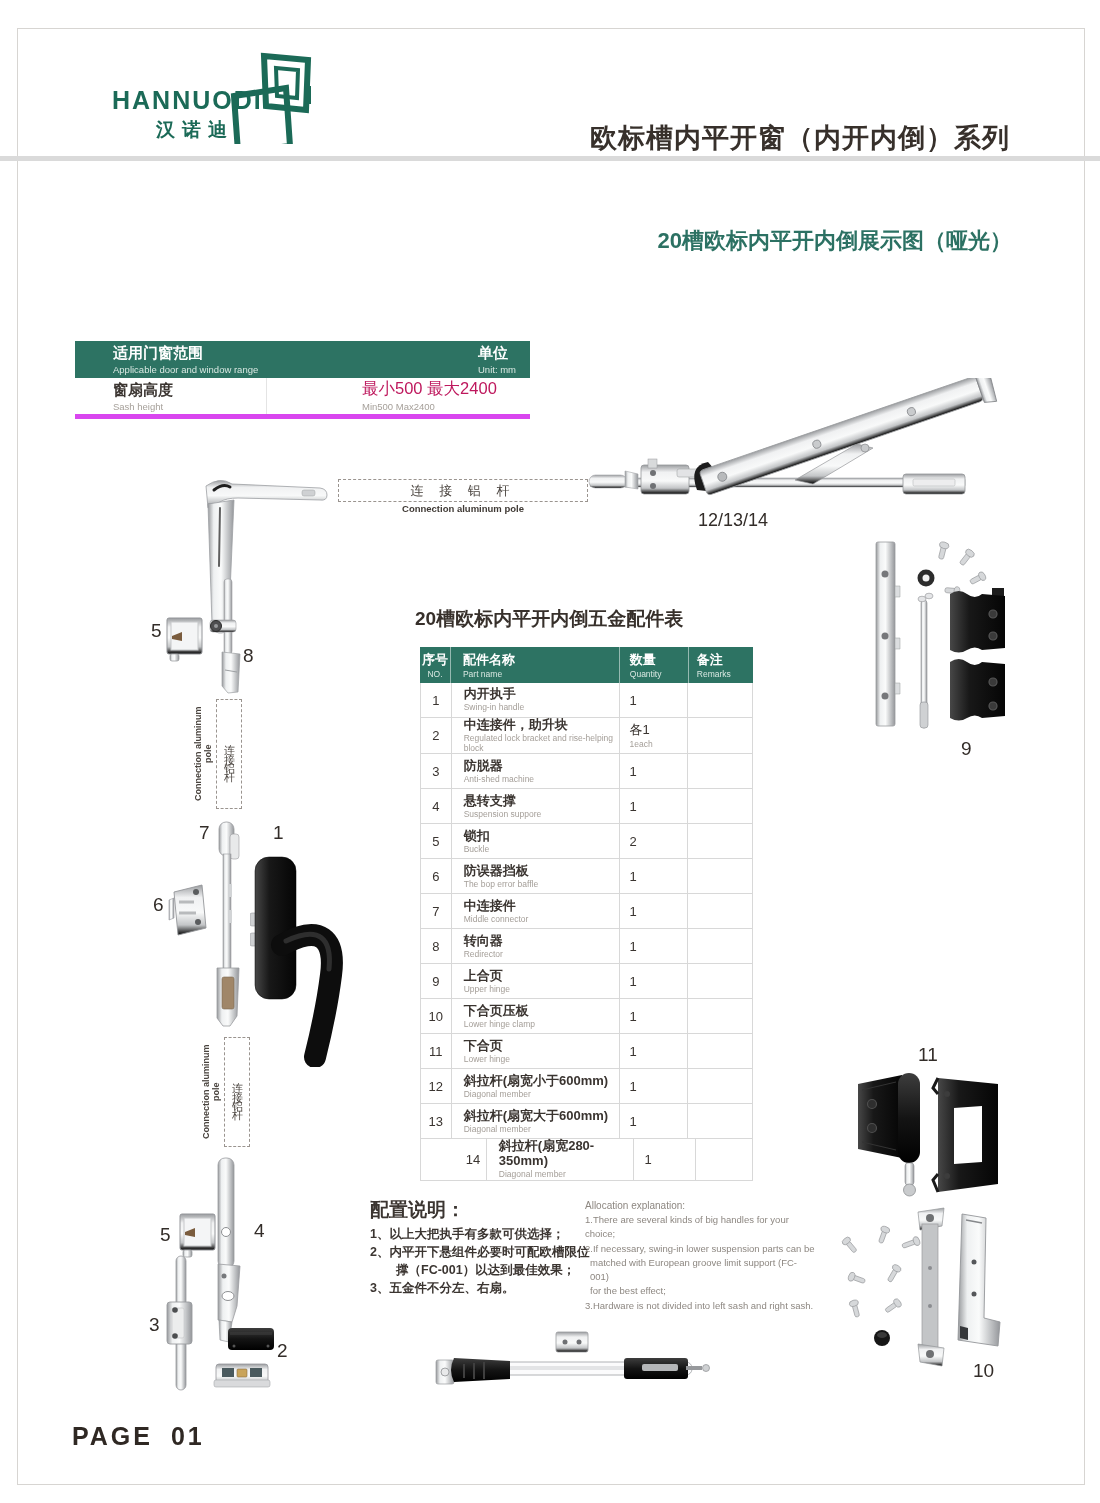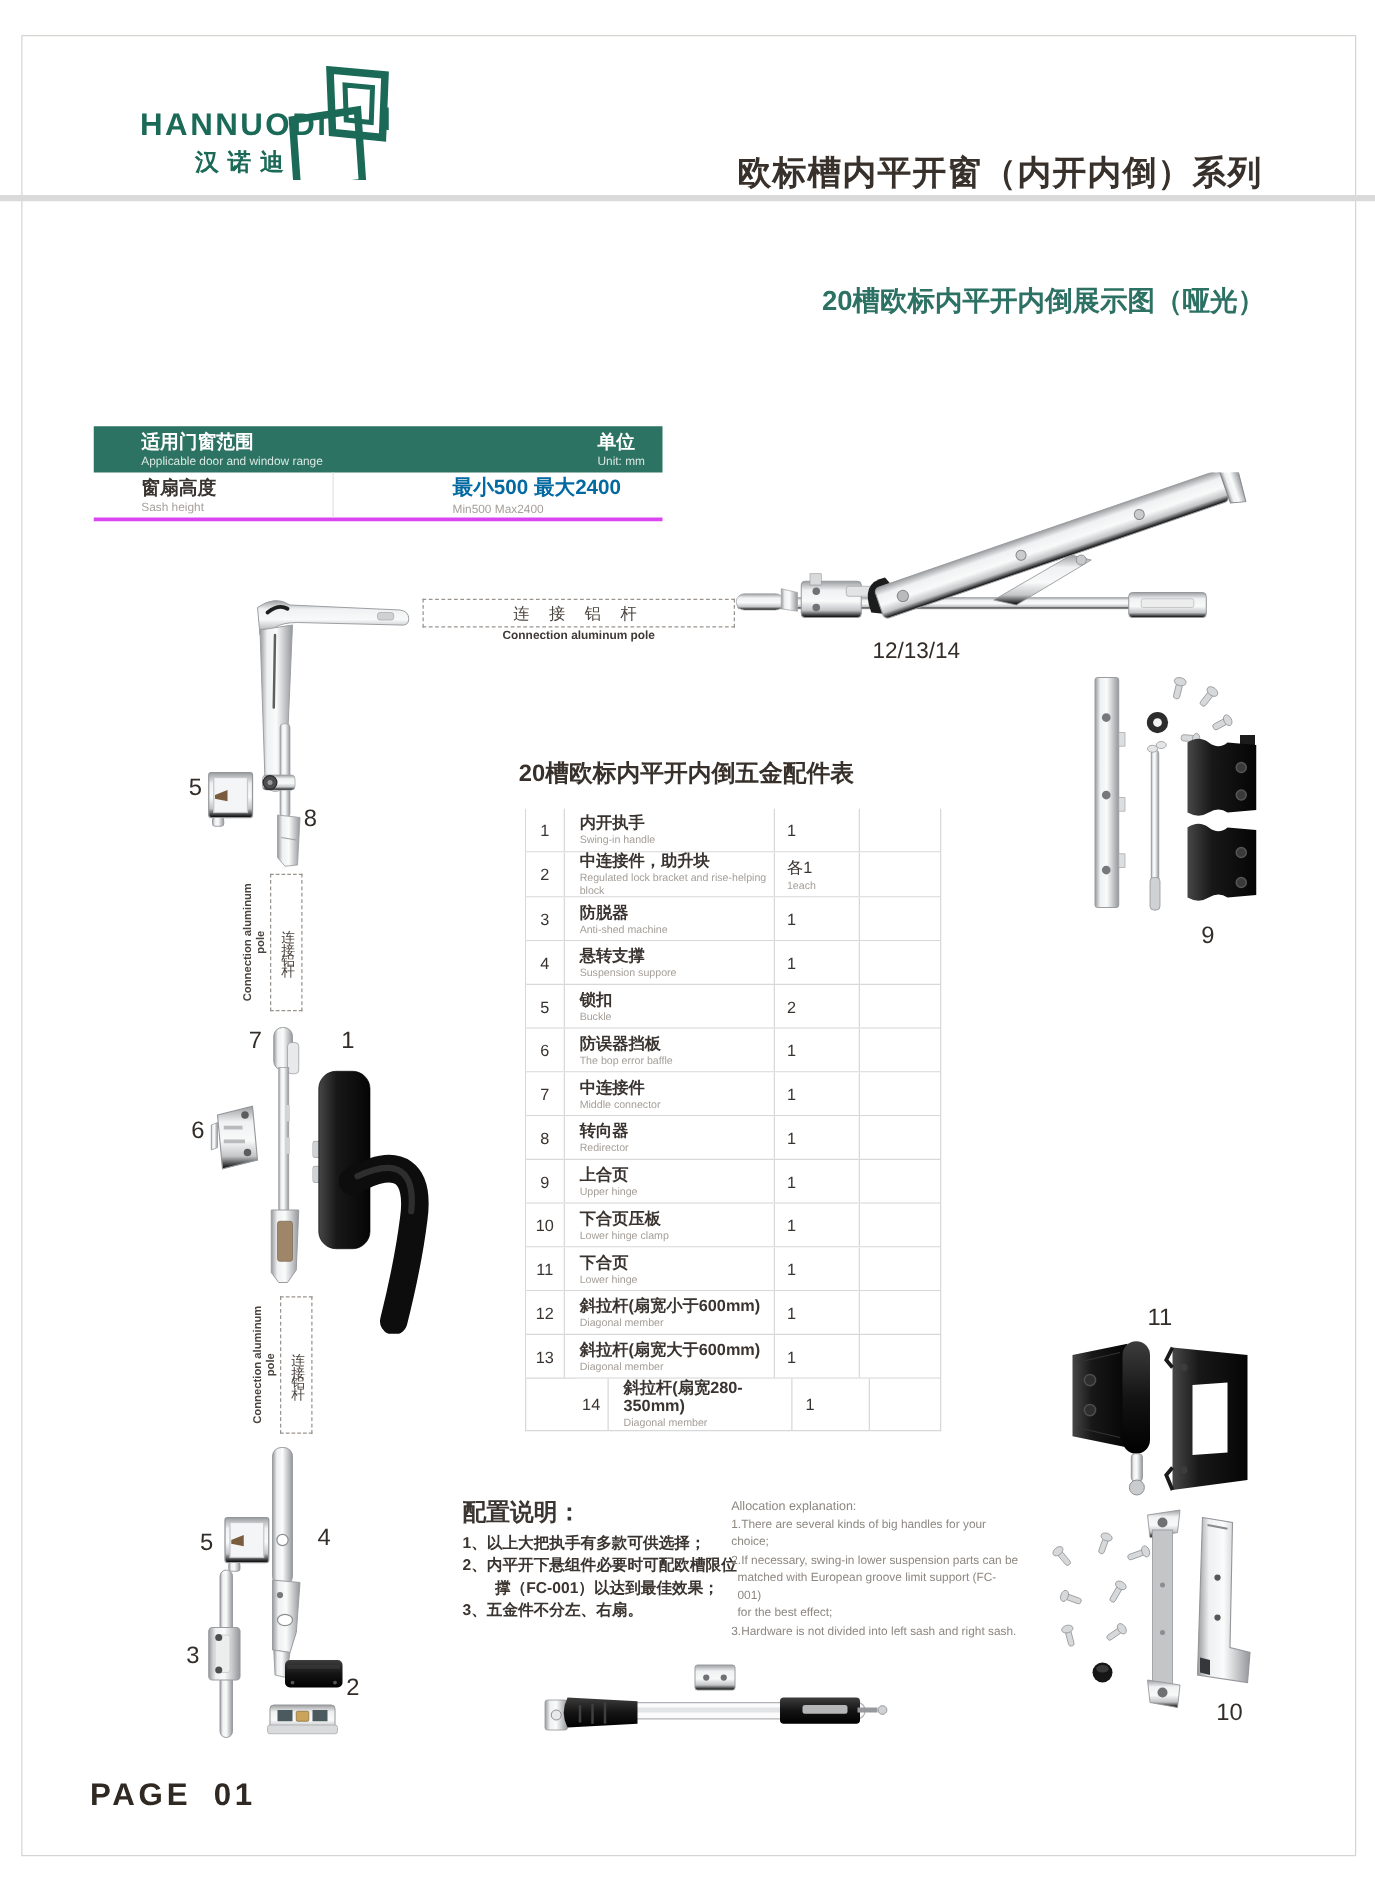--- a/index.html
+++ b/index.html
@@ -14,26 +14,26 @@
 
   .series-title{left:540px;top:120px;width:470px;text-align:right;font-size:27px;font-weight:bold;color:#37302b;letter-spacing:1px;}
   .page-subtitle{left:610px;top:226px;width:402px;text-align:right;font-size:22px;font-weight:bold;color:#2c7163;}
 
   
   .rt{left:75px;top:341px;width:455px;}
   .rt-head{background:#2d7363;color:#fff;display:flex;align-items:center;height:37px;padding:0 14px 0 38px;}
   .rt-head .cn{font-size:15px;font-weight:bold;}
   .rt-head .en{font-size:9.5px;color:#d9e8e2;margin-top:1px;}
   .rt-unit{margin-left:auto;text-align:left;}
-  .rt-row{display:flex;height:36px;border-bottom:3px solid #d946ef;align-items:center;}
+  .rt-row{display:flex;height:36px;border-bottom:5px solid #d946ef;align-items:flex-start;}
   .rt-label{width:153px;padding-left:38px;border-right:1px solid #e4e4e4;align-self:stretch;display:flex;flex-direction:column;justify-content:center;}
   .rt-label .cn{font-size:15px;font-weight:bold;color:#3b3531;}
   .rt-label .en,.rt-val .en{font-size:9.5px;color:#a6a09a;margin-top:1px;}
   .rt-val{padding-left:95px;}
-  .rt-val .cn{font-size:16.5px;font-weight:bold;color:#0369a1;}
+  .rt-val .cn{font-size:16.5px;font-weight:normal;color:#be185d;}
 
   
   .pt-title{left:415px;top:606px;font-size:19px;font-weight:bold;color:#37302b;}
   .pt{left:420px;top:647px;width:331px;border:1px solid #d8d8d8;border-top:none;}
   .pt-head{display:flex;background:#2d7363;color:#fff;height:36px;align-items:center;margin:0 -1px;}
   .pt-head .c{align-self:stretch;display:flex;flex-direction:column;justify-content:center;border-right:1px solid rgba(255,255,255,.5);}
   .pt-head .c:last-child{border-right:none;}
   .h-cn{font-size:13px;font-weight:bold;}
   .h-en{font-size:8.5px;color:#d9e8e2;}
   .w-no{width:33px;text-align:center;}
@@ -139,20 +139,38 @@
     <div class="rt-val">
       <div class="cn">最小500  最大2400</div>
       <div class="en">Min500  Max2400</div>
     </div>
   </div>
 </div>
 
 <div class="abs pt-title">20槽欧标内平开内倒五金配件表</div>
 
 <div class="abs pt">
+  <div class="pt-head">
+    <div class="c w-no">
+        <div class="h-cn">序号</div>
+        <div class="h-en">NO.</div>
+      </div>
+    <div class="c w-name">
+        <div class="h-cn">配件名称</div>
+        <div class="h-en">Part name</div>
+      </div>
+    <div class="c w-qty">
+        <div class="h-cn">数量</div>
+        <div class="h-en">Quantity</div>
+      </div>
+    <div class="c w-rem">
+        <div class="h-cn">备注</div>
+        <div class="h-en">Remarks</div>
+      </div>
+  </div>
 
   <div class="pt-row">
     <div class="c w-no cell-no">1</div>
     <div class="c w-name">
         <div class="cell-cn">内开执手</div>
         <div class="cell-en">Swing-in handle</div>
       </div>
     <div class="c w-qty cell-qty">1</div>
     <div class="c w-rem"></div>
   </div>

